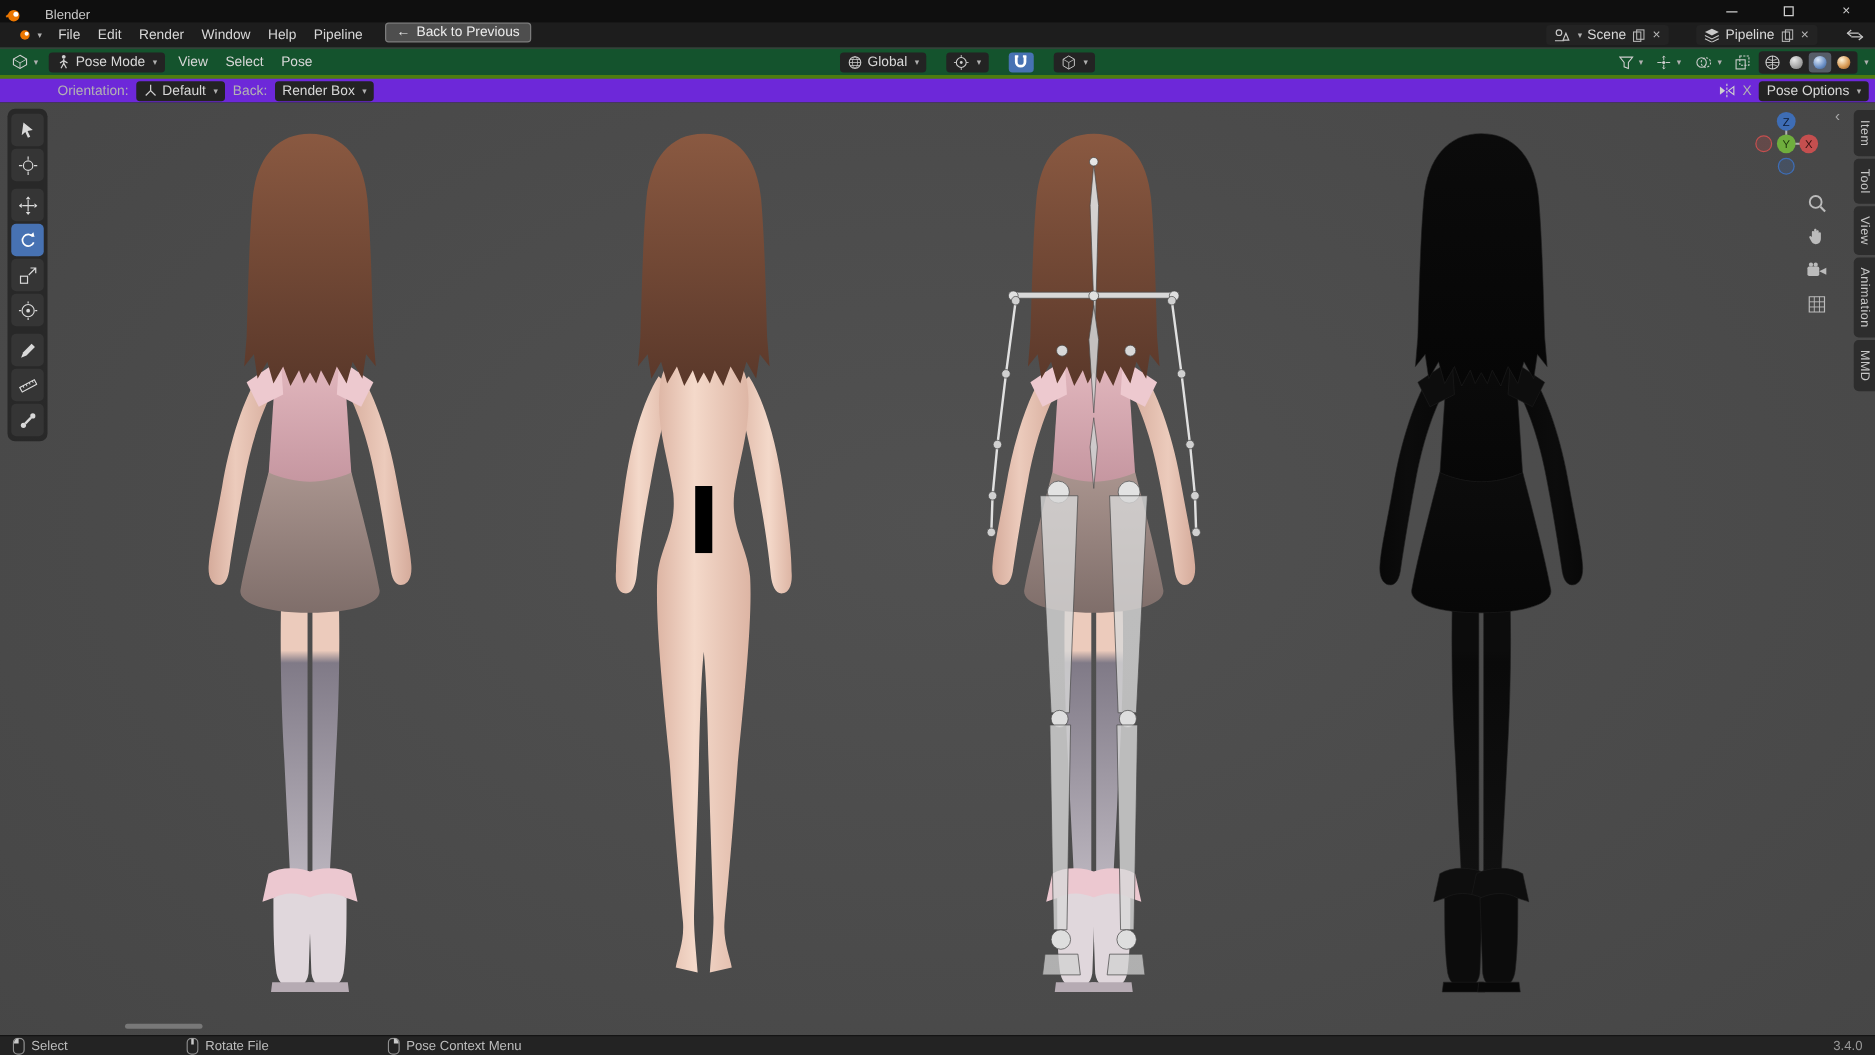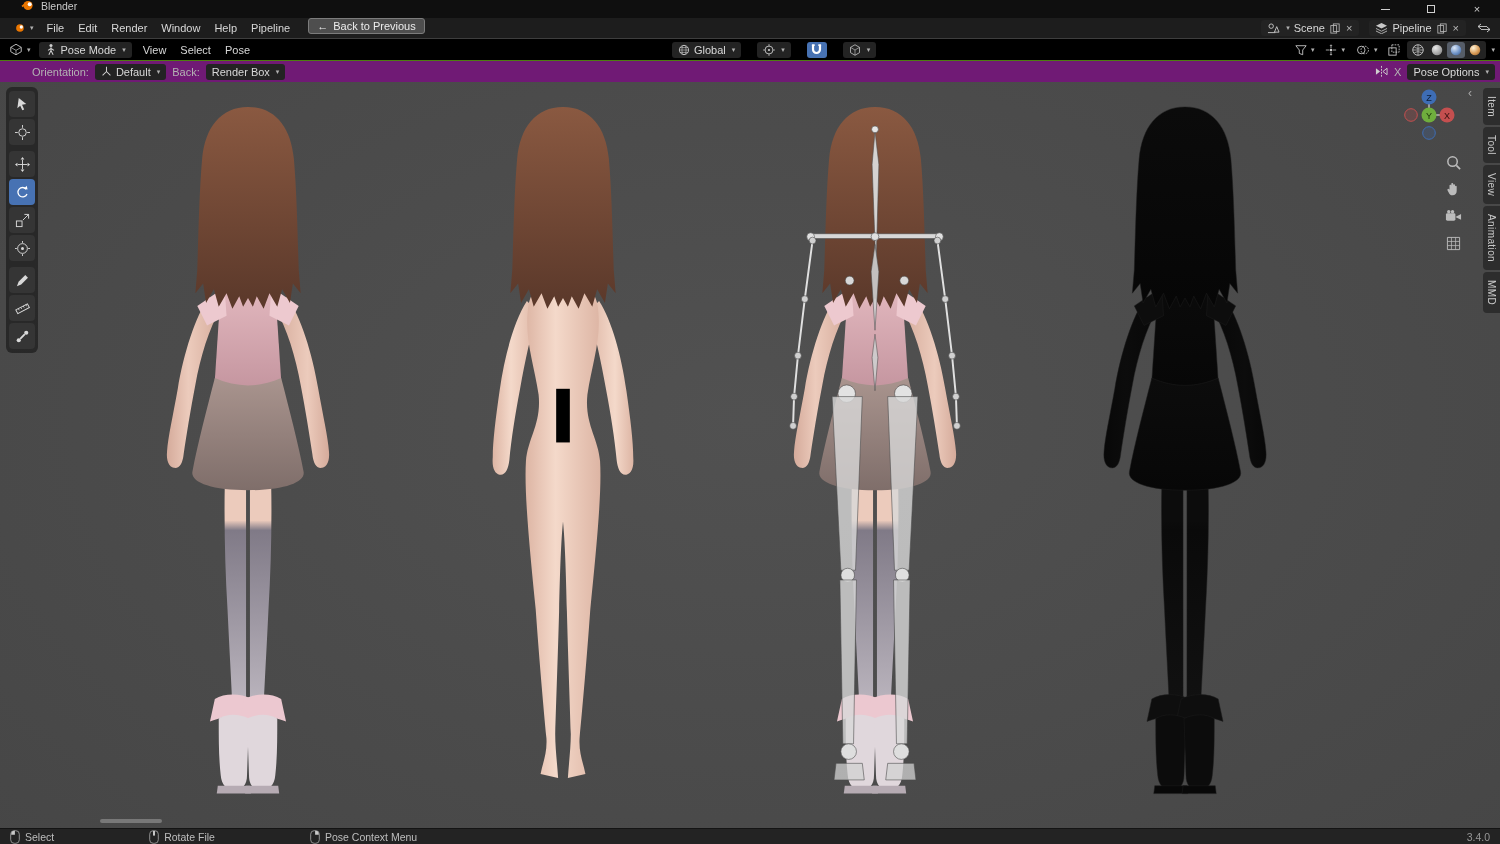--- a/index.html
+++ b/index.html
@@ -1,46 +1,46 @@
 <!DOCTYPE html>
 <html><head>
 <meta charset="utf-8">
 <style>
 *{box-sizing:border-box;margin:0;padding:0}
 html,body{width:1500px;height:844px;overflow:hidden}
 body{position:relative;background:#161616;font-family:"Liberation Sans",sans-serif;font-size:11px;color:#d8d8d8}
 svg{display:block}
 
-.titlebar{height:18px;background:#0f0f0f;display:flex;align-items:flex-start;padding-left:21px;gap:6px;font-size:10.5px;color:#c9c9c9}
+.titlebar{height:18px;background:#0f0f0f;display:flex;align-items:flex-end;padding-left:4px;gap:18px;font-size:10.5px;color:#c9c9c9}
 .win-controls{margin-left:auto;display:flex;height:100%}
 .win-btn{width:46px;display:flex;align-items:center;justify-content:center;color:#cfcfcf;font-size:11px}
 .win-btn .bar{width:9px;height:1px;background:#cfcfcf}
 .win-btn .box{width:8px;height:8px;border:1px solid #cfcfcf}
 
 .menubar{height:20px;background:#1d1d1d;display:flex;padding:0 8px;gap:1px}
 .menu-item{padding:1px 7px;border-radius:3px;white-space:nowrap}
 .app-menu{display:flex;align-items:center;gap:2px;padding:0 5px}
 .back-btn{display:flex;align-items:center;gap:5px;background:#4e4e4e;border:1px solid #7c7c7c;border-radius:3px;padding:0 8px;height:16px;margin-left:10px;color:#ececec}
-.mb-right{margin-left:auto;display:flex;align-items:center;gap:10px}
+.mb-right{margin-left:auto;display:flex;align-items:center;gap:22px}
 .widget{display:flex;align-items:center;gap:4px;background:#232323;border-radius:3px;padding:0 6px;height:16px;white-space:nowrap}
 .mini-btn{display:flex;align-items:center;color:#b9b9b9;padding:0 1px}
 .caret{font-size:7px;color:#b0b0b0;margin-left:2px}
 
-.vheader{height:22px;background:#000000;border-top:1px solid #3e3e3e;display:flex;align-items:center;padding:0 5px;position:relative;gap:4px}
+.vheader{height:22px;background:#14532d;border-top:1px solid #3e3e3e;display:flex;align-items:center;padding:0 5px;position:relative;gap:4px}
 .hdr-btn{display:flex;align-items:center;gap:2px;padding:1px 4px;border-radius:3px}
 .menus{display:flex;align-items:center}
 .center-group{position:absolute;left:672px;top:0;height:100%;display:flex;align-items:center;gap:16px}
 .right-group{position:absolute;right:5px;top:0;height:100%;display:flex;align-items:center;gap:3px}
 .tool-toggle{width:20px;height:16px;border-radius:3px;display:flex;align-items:center;justify-content:center}
 .tool-toggle.active{background:#4772b3}
 .shading-group{display:flex;align-items:center;background:#232323;border-radius:3px;padding:1px 2px;gap:1px}
 .shade-btn{width:18px;height:16px;display:flex;align-items:center;justify-content:center;border-radius:3px}
 .shade-btn.active{background:#565d68}
 
-.tsettings{height:22px;background:#701a75;border-top:1px solid #4d7c0f;display:flex;align-items:center;padding-left:32px;gap:6px;position:relative}
+.tsettings{height:22px;background:#6d28d9;border-top:3px solid #4d7c0f;display:flex;align-items:center;padding-left:46px;gap:6px;position:relative}
 .ts-label{color:#b3b3b3}
 .ts-right{position:absolute;right:5px;top:0;height:100%;display:flex;align-items:center;gap:6px}
 
 .viewport{position:absolute;left:0;top:82px;width:1500px;height:746px;background:radial-gradient(1200px 720px at 50% 45%,#515151,#464646 88%);overflow:hidden}
 .tool-column{position:absolute;left:6px;top:5px;width:32px;background:rgba(38,38,38,.92);border-radius:6px;padding:3px 0;display:flex;flex-direction:column;align-items:center}
 .tool-btn{width:26px;height:26px;margin:1px 0;border-radius:4px;display:flex;align-items:center;justify-content:center;background:#353535}
 .tool-btn.active{background:#4772b3}
 .tool-btn.gap{margin-top:5px}
 .fig{position:absolute;top:22px;width:220px;height:712px}
 .gizmo{position:absolute;left:1400px;top:4px}

